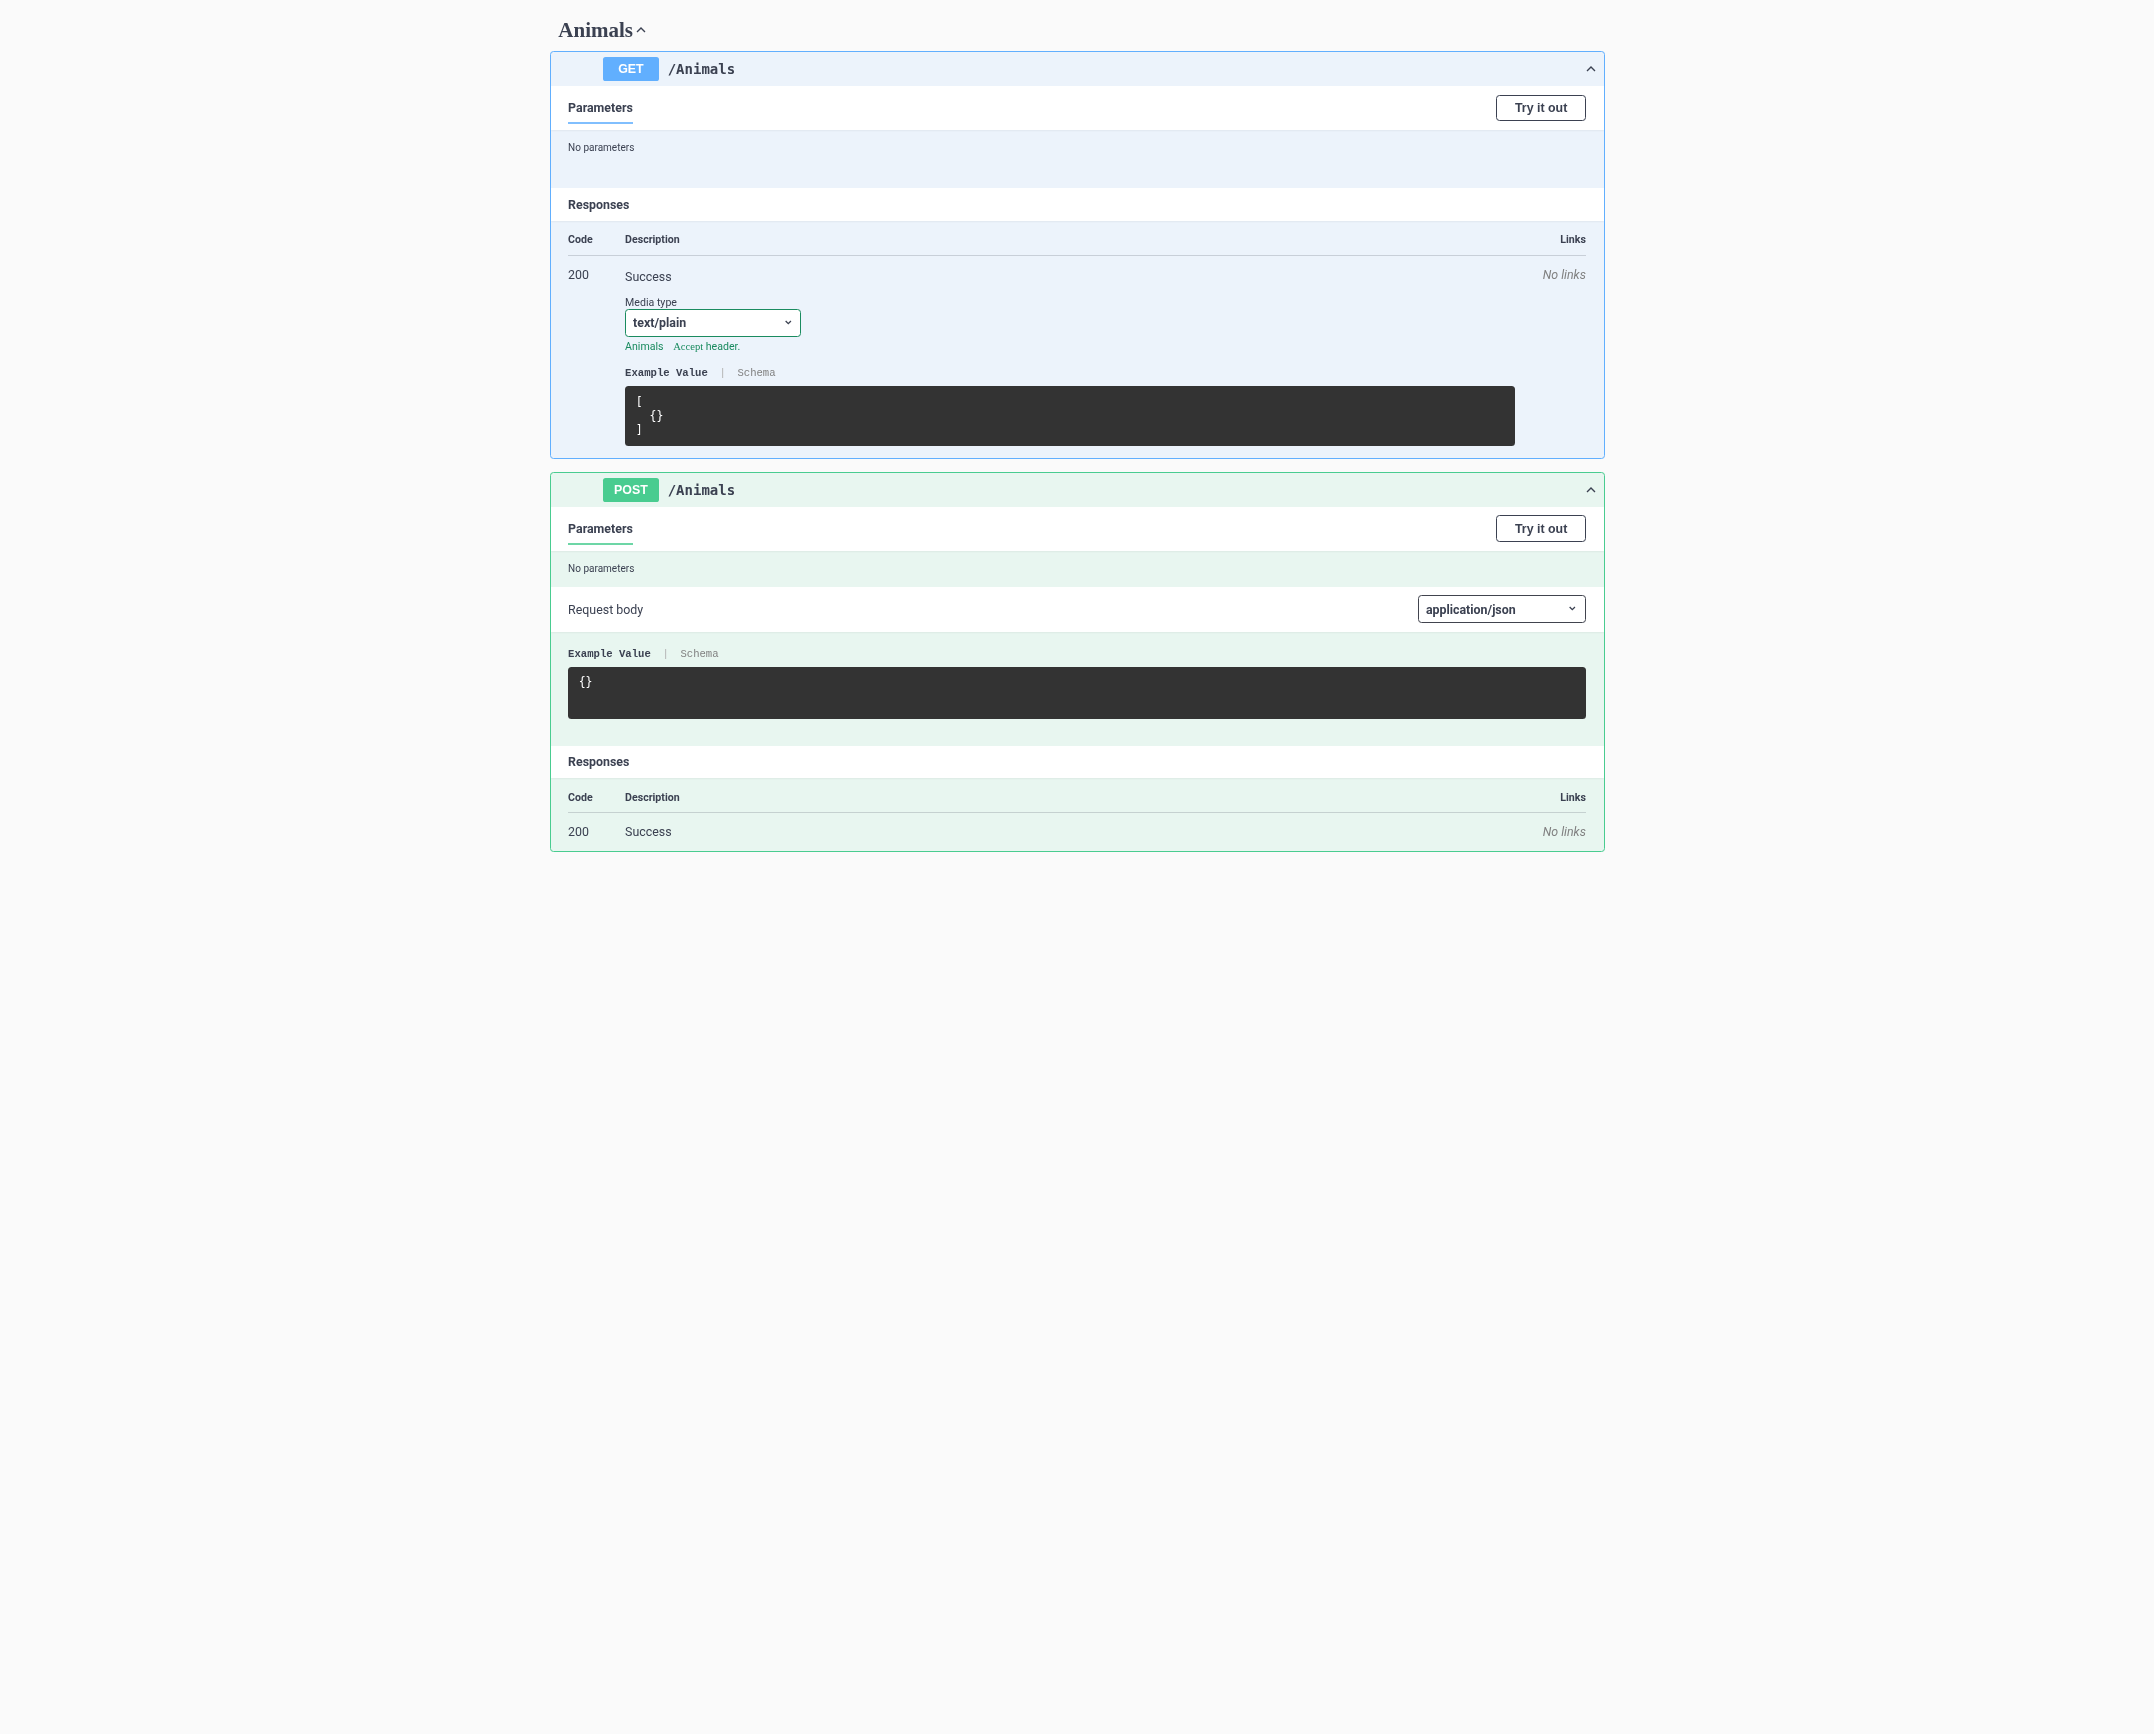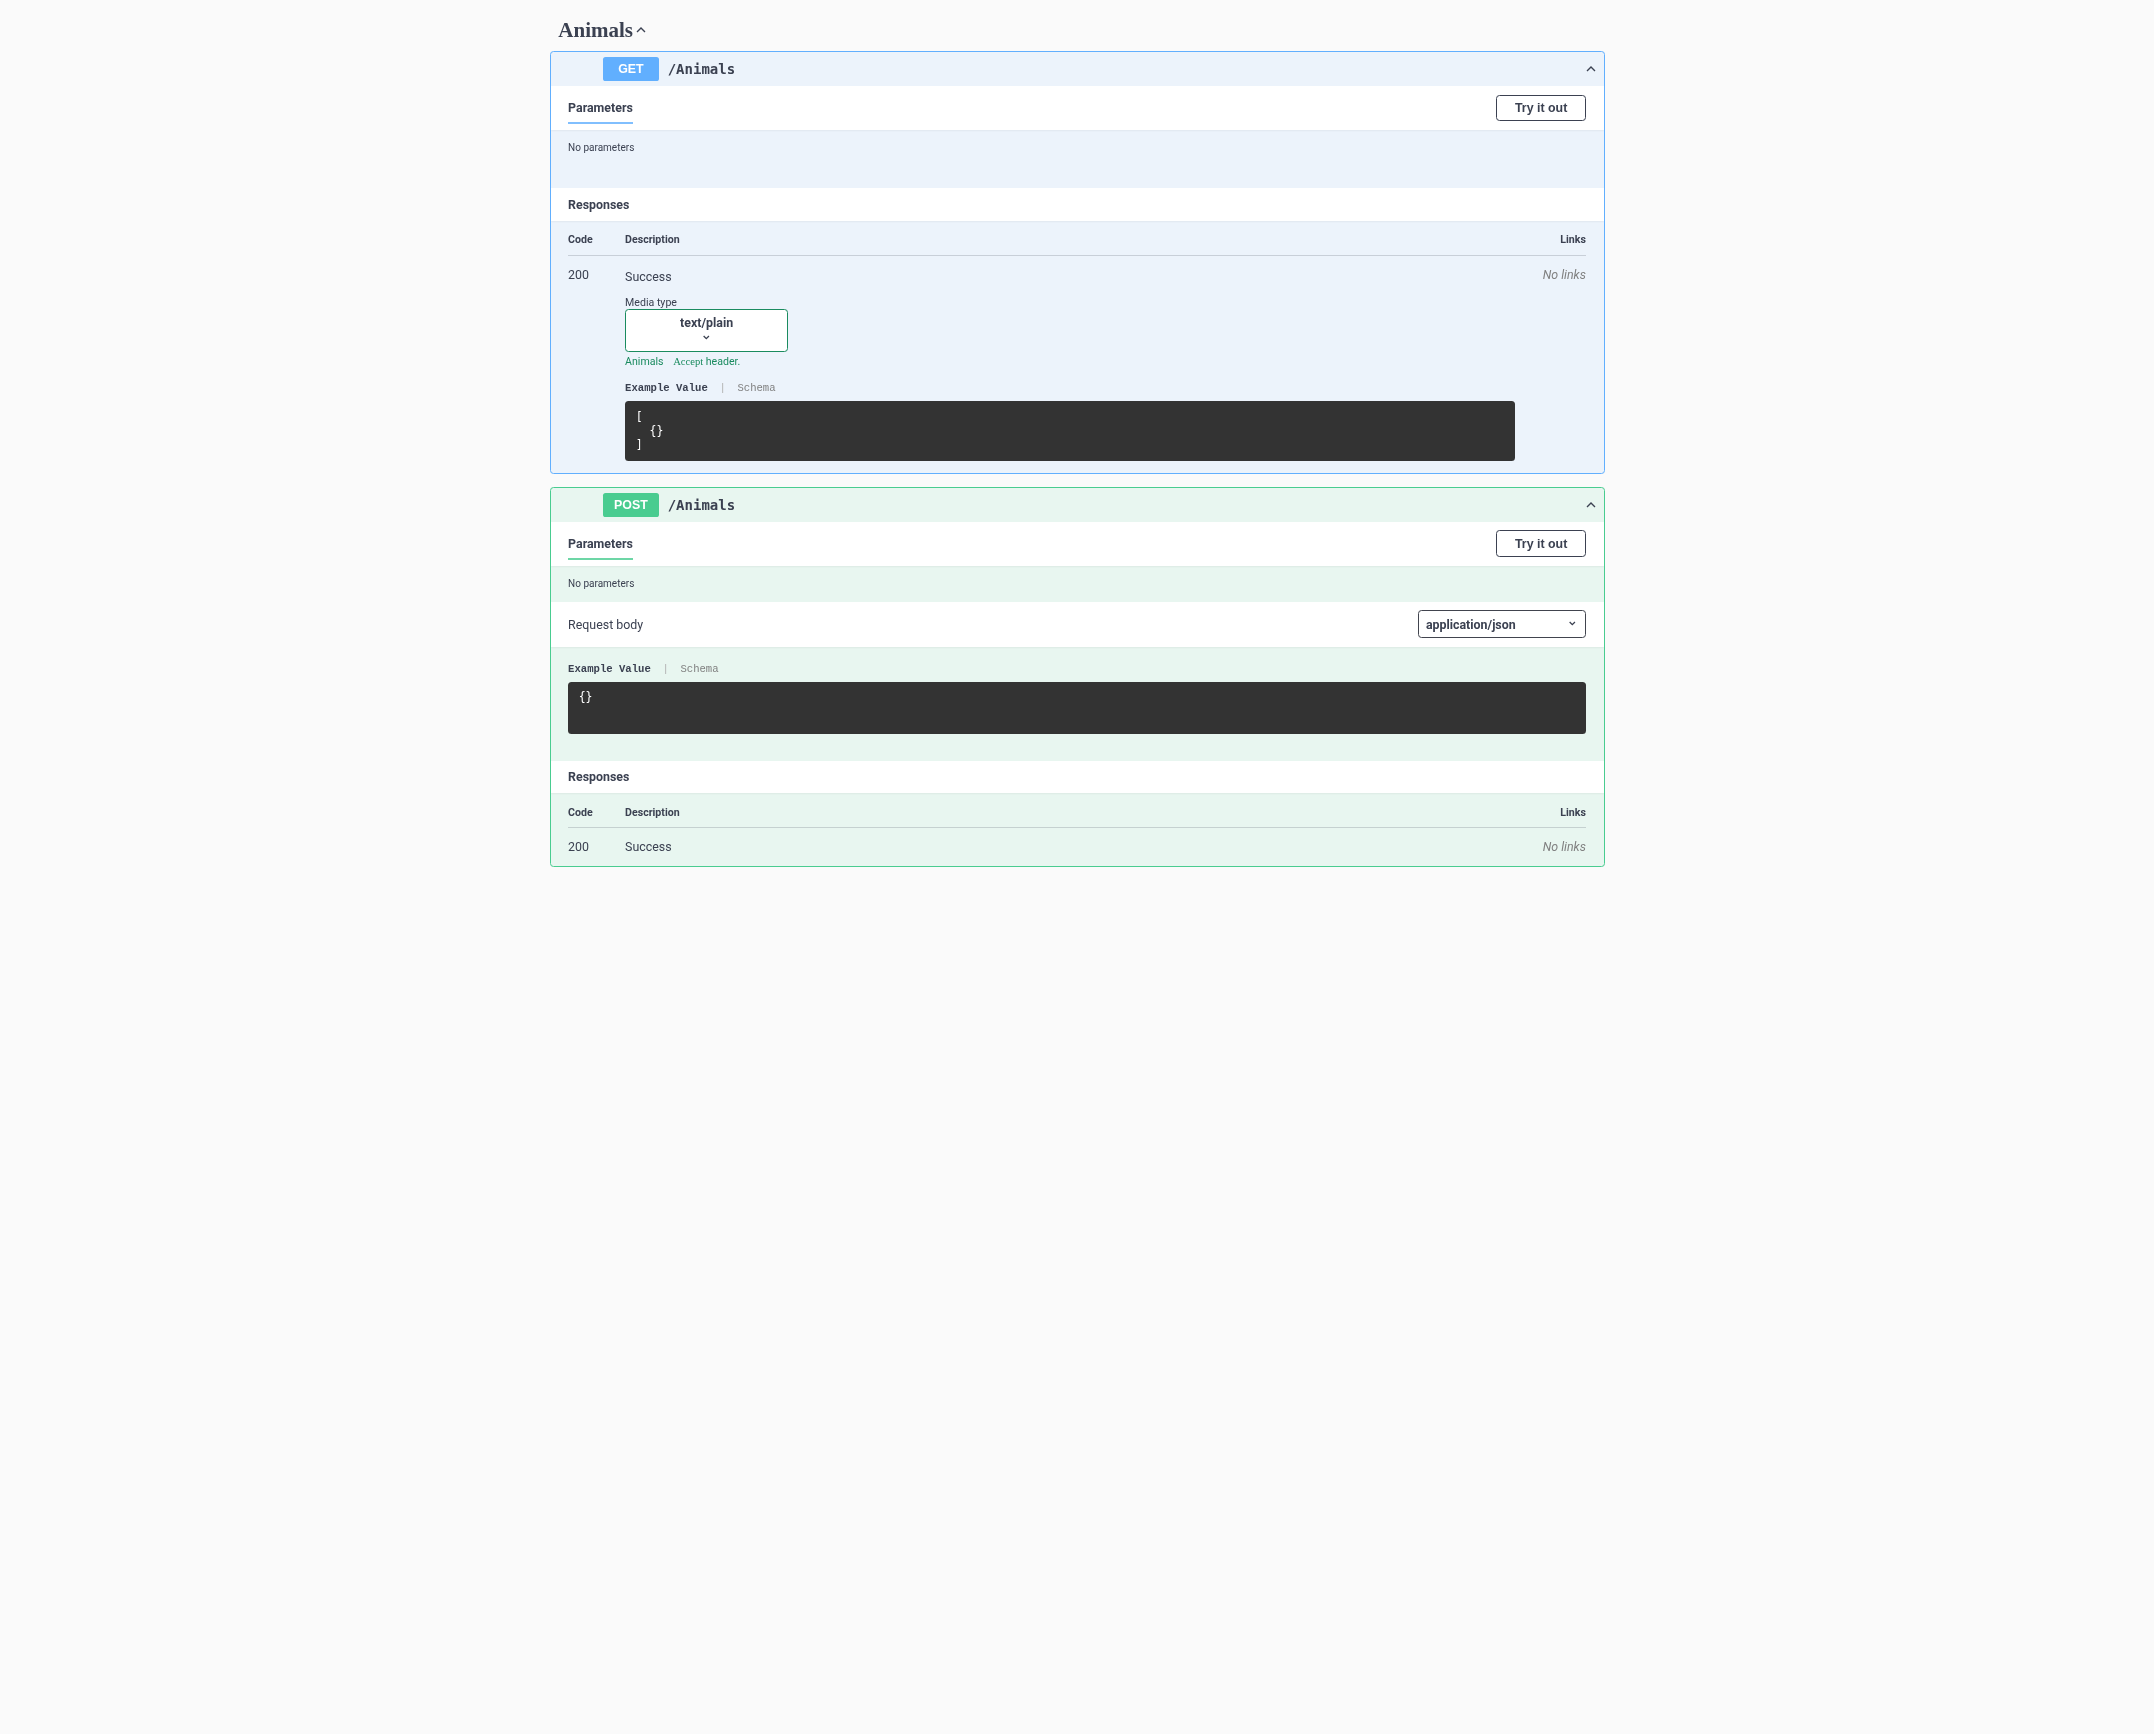--- a/index.html
+++ b/index.html
@@ -87,21 +87,21 @@
         <div class="col-code">Code</div>
         <div class="col-desc">Description</div>
         <div class="col-links">Links</div>
       </div>
       <div class="row">
         <div class="col-code">200</div>
         <div class="col-desc">
           <div style="margin-top:1.8px;margin-bottom:3.5px;">Success</div>
 
           <div class="media-label">Media type</div>
-          <div class="select select-green" style="width:163px;flex-direction:column;">
+          <div class="select select-green" style="width:176px;">
             <span>text/plain</span>
             <span class="chev-small">
               <svg viewBox="0 0 24 24" fill="none" stroke="#3b4151" stroke-width="3">
                   <polyline points="6 9 12 15 18 9"></polyline>
                 </svg>
             </span>
           </div>
           <div class="hint">
             <span>Animals </span><span class="mono">Accept</span><span> header.</span>
           </div>

